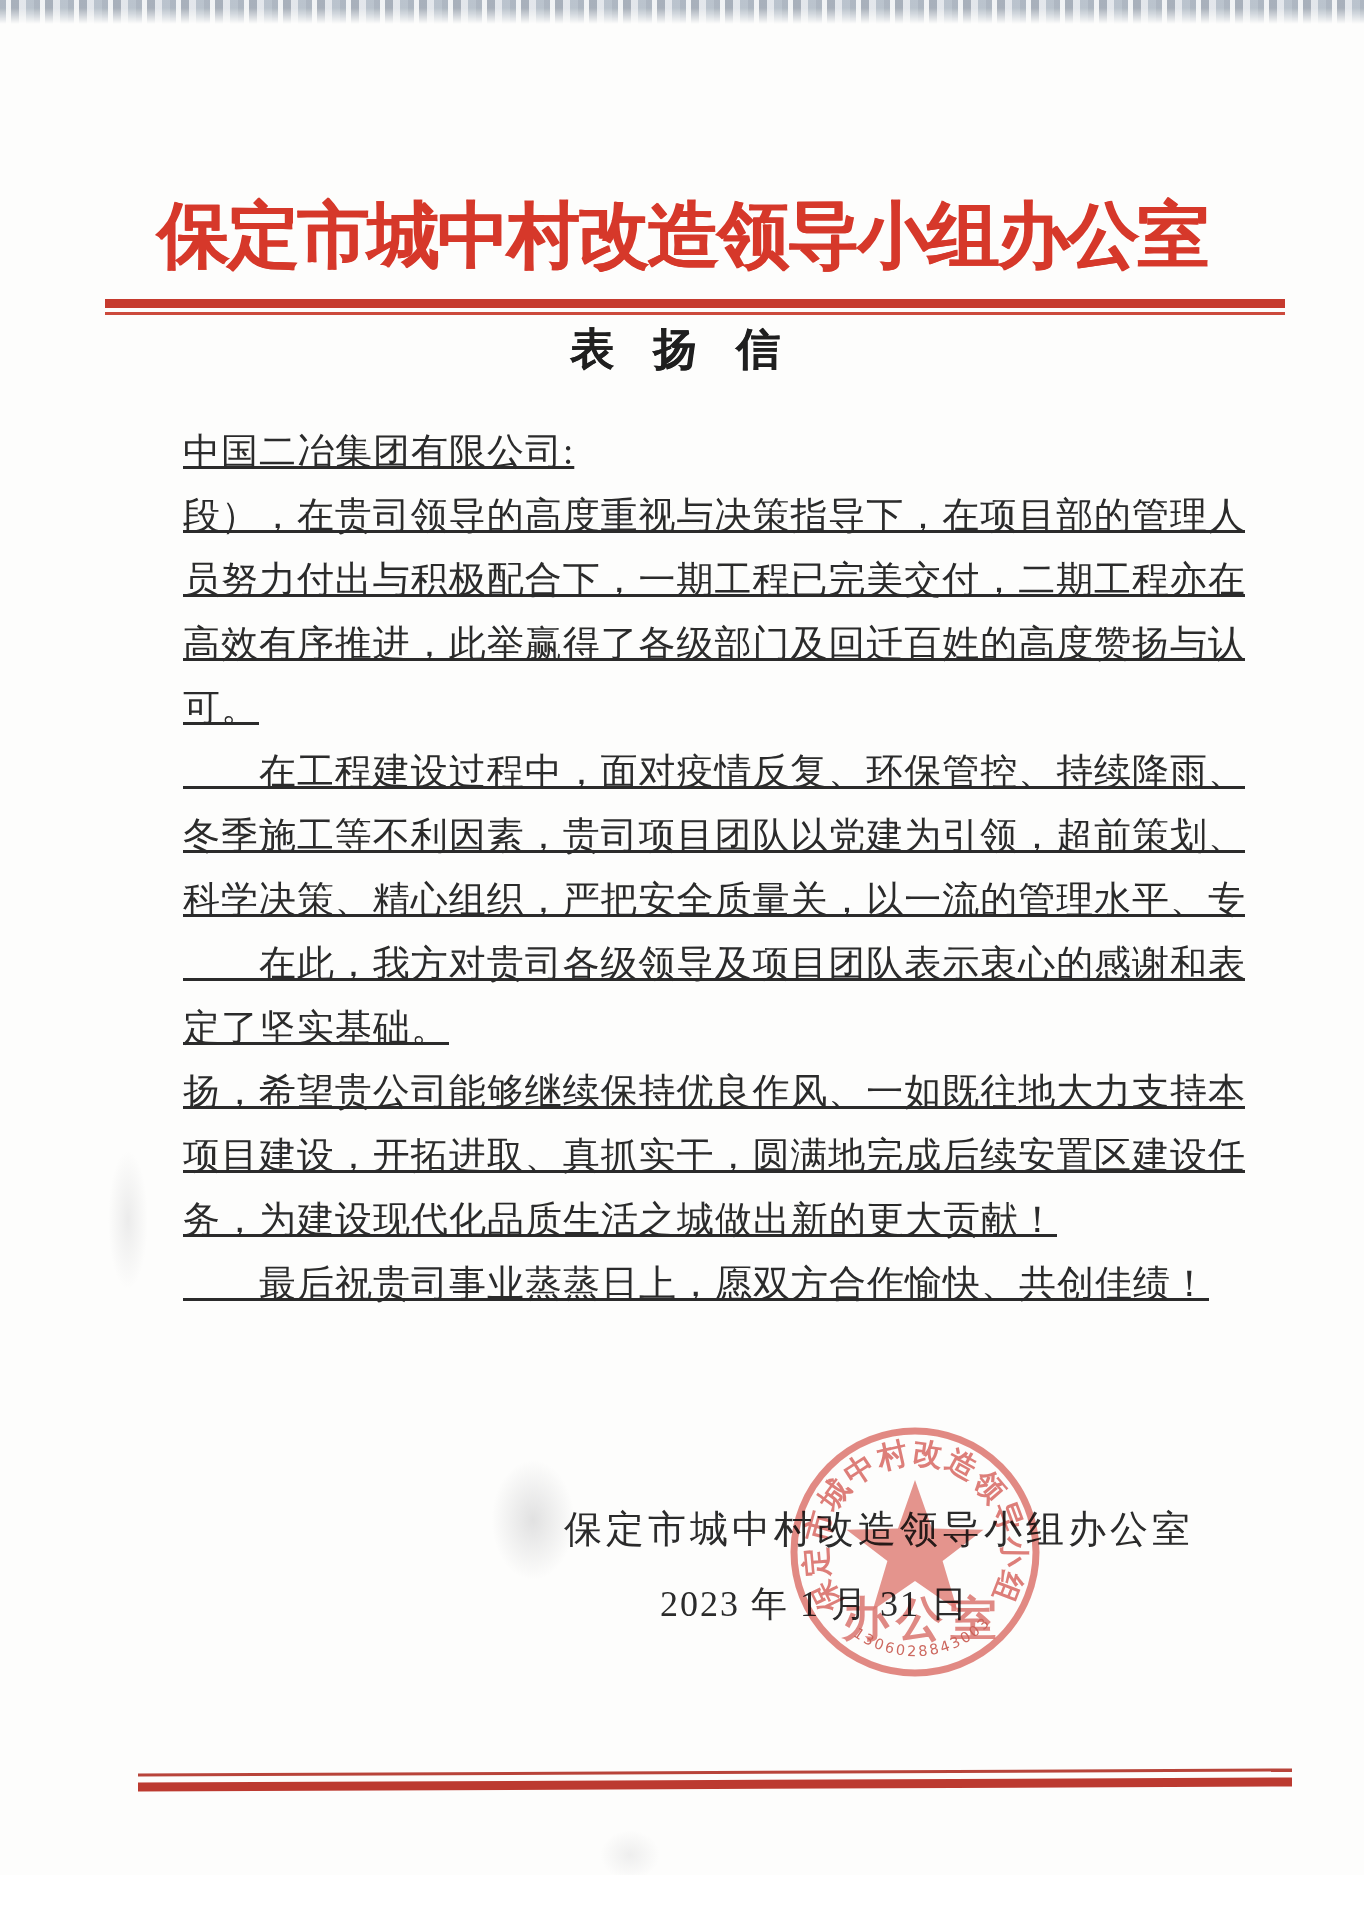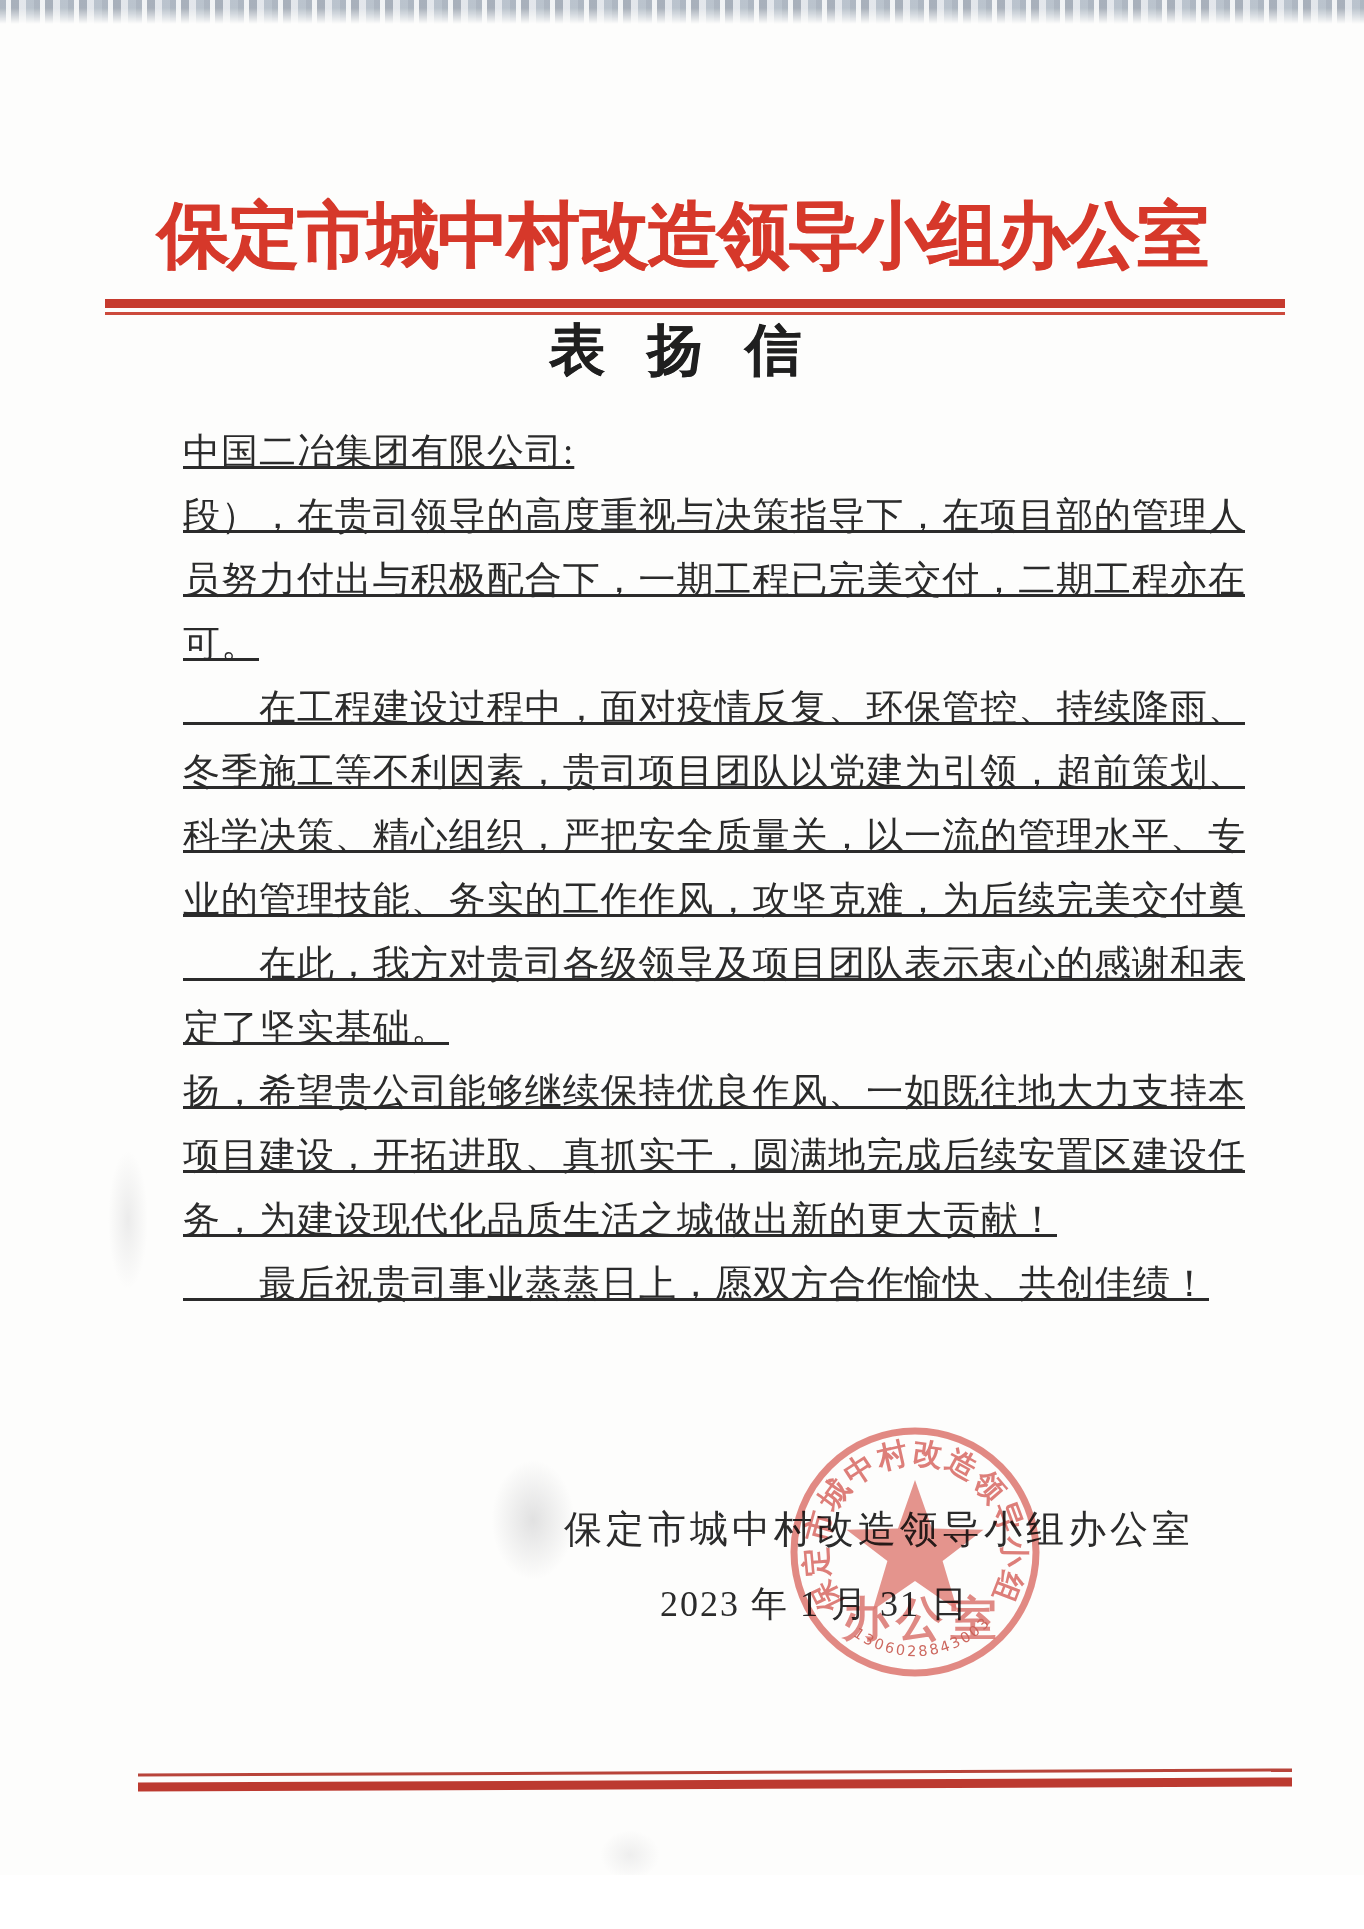--- a/index.html
+++ b/index.html
@@ -29,21 +29,21 @@
     letter-spacing:-2px;
     color:#d6382a;
     text-shadow:1px 0 0 #d6382a;
     white-space:nowrap;
   }
   .rule-top-thick{position:absolute;left:105px;top:299px;width:1180px;height:9px;background:#c63a2e;}
   .rule-top-thin{position:absolute;left:105px;top:312px;width:1180px;height:3px;background:#cc4a3c;}
   .doc-title{
     position:absolute;left:0;top:324px;width:1364px;margin:0;
     text-align:center;
-    font-size:56px;line-height:52px;font-weight:bold;
+    font-size:44px;line-height:52px;font-weight:bold;
     letter-spacing:14px;color:#1f1f1f;
     text-shadow:.6px 0 0 #1f1f1f;
     white-space:nowrap;
   }
   .body-text{
     position:absolute;left:183px;top:420px;width:1062px;
     font-size:37px;color:#2b2b2b;text-decoration:underline;
   }
   .body-text .line{
     height:64px;line-height:64px;
@@ -92,25 +92,25 @@
 
   <div class="rule-top-thick"></div>
   <div class="rule-top-thin"></div>
 
   <h1 class="doc-title">表 扬 信</h1>
 
   <div class="body-text">
     <div class="line">中国二冶集团有限公司:</div>
     <div class="line jl">段），在贵司领导的高度重视与决策指导下，在项目部的管理人</div>
     <div class="line jl">员努力付出与积极配合下，一期工程已完美交付，二期工程亦在</div>
+    <div class="line jl">高效有序推进，此举赢得了各级部门及回迁百姓的高度赞扬与认</div>
     <div class="line">可。</div>
     <div class="line jl">　　在工程建设过程中，面对疫情反复、环保管控、持续降雨、</div>
     <div class="line jl">冬季施工等不利因素，贵司项目团队以党建为引领，超前策划、</div>
     <div class="line jl">科学决策、精心组织，严把安全质量关，以一流的管理水平、专</div>
-    <div class="line jl">业的管理技能、务实的工作作风，攻坚克难，为后续完美交付奠</div>
     <div class="line jl">　　在此，我方对贵司各级领导及项目团队表示衷心的感谢和表</div>
     <div class="line">定了坚实基础。</div>
     <div class="line jl">扬，希望贵公司能够继续保持优良作风、一如既往地大力支持本</div>
     <div class="line jl">项目建设，开拓进取、真抓实干，圆满地完成后续安置区建设任</div>
     <div class="line">务，为建设现代化品质生活之城做出新的更大贡献！</div>
     <div class="line">　　最后祝贵司事业蒸蒸日上，愿双方合作愉快、共创佳绩！</div>
   </div>
 
   <div class="signature">保定市城中村改造领导小组办公室</div>
 

